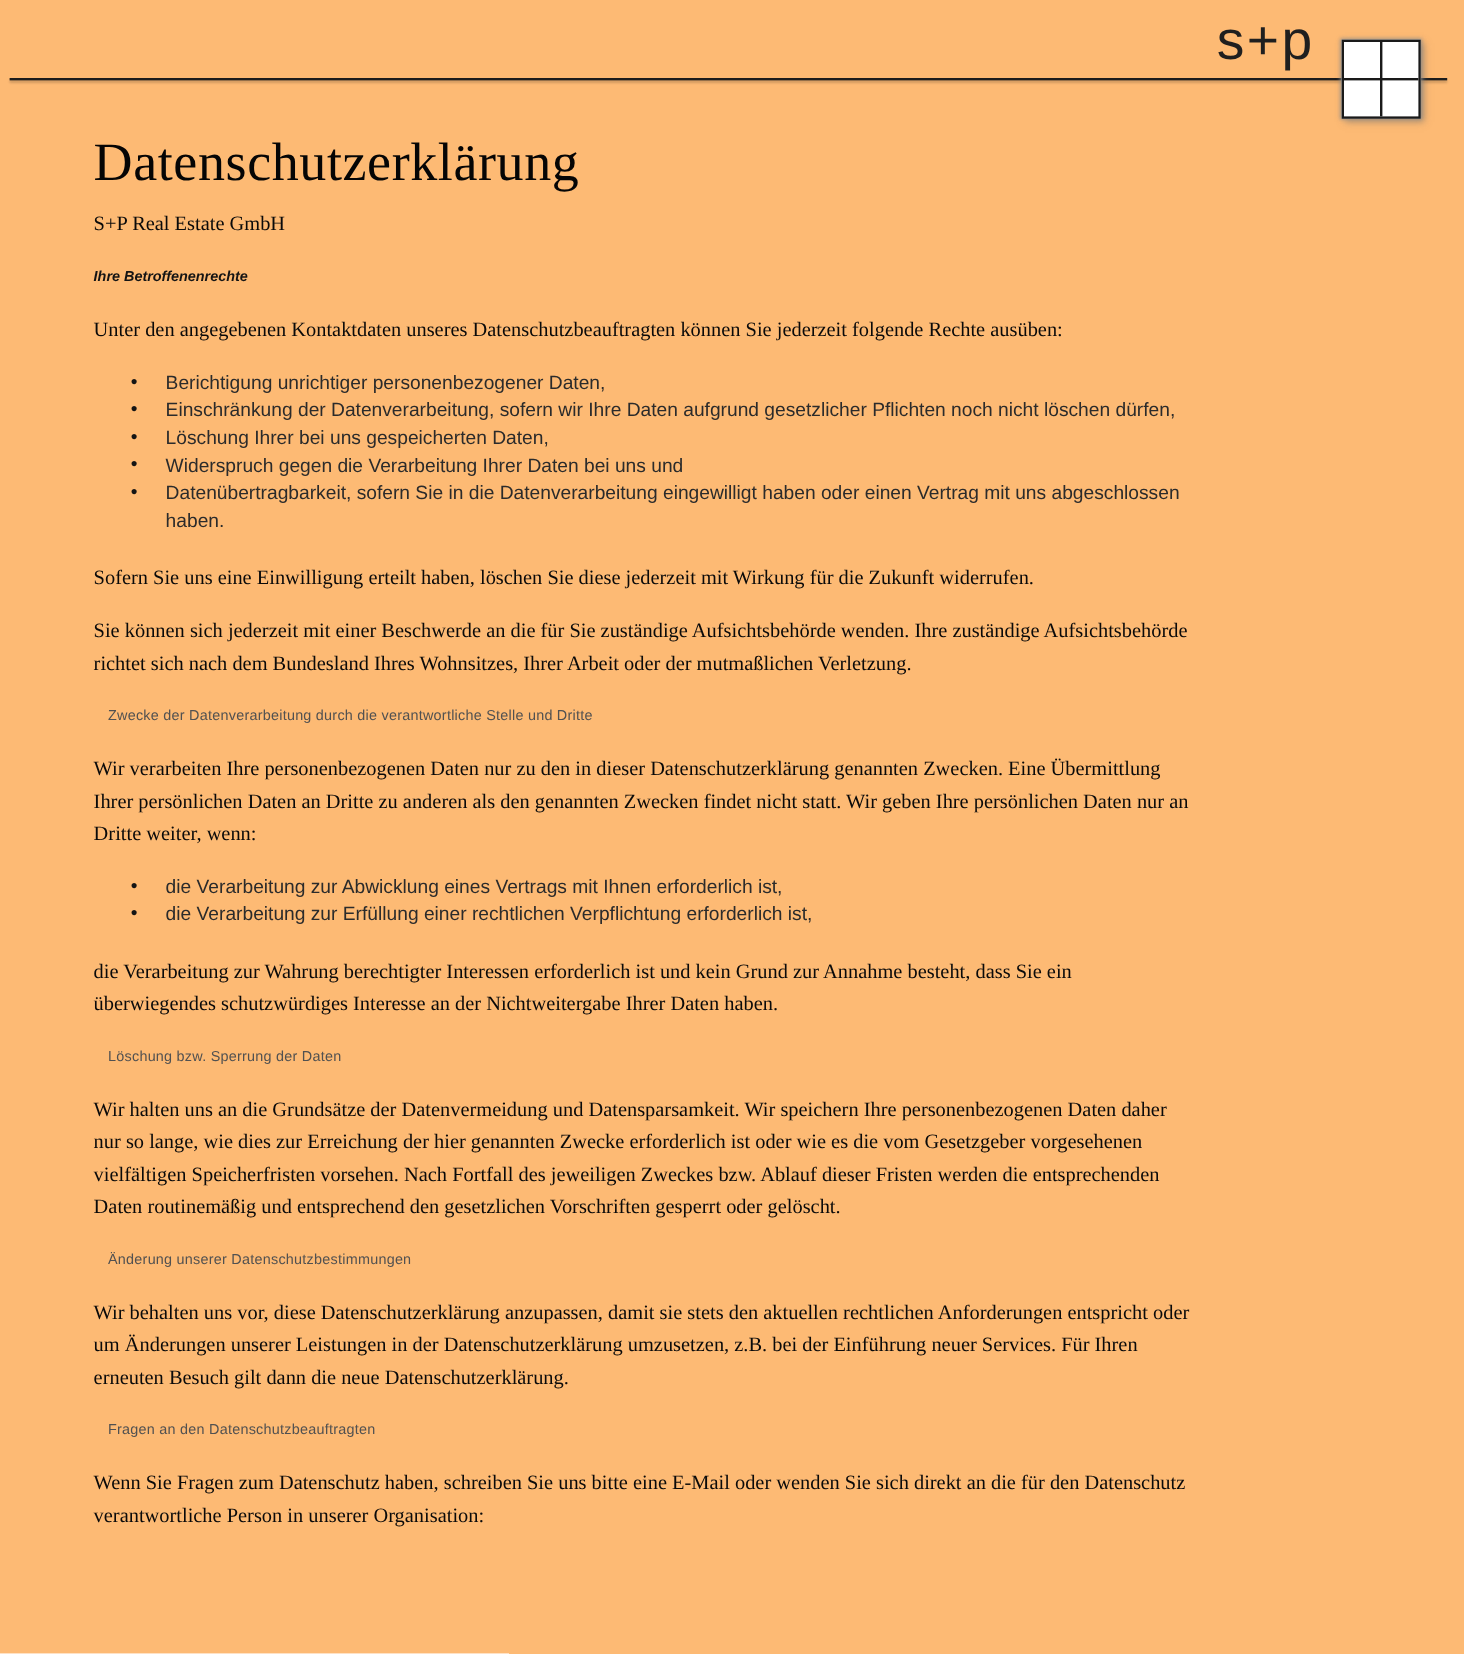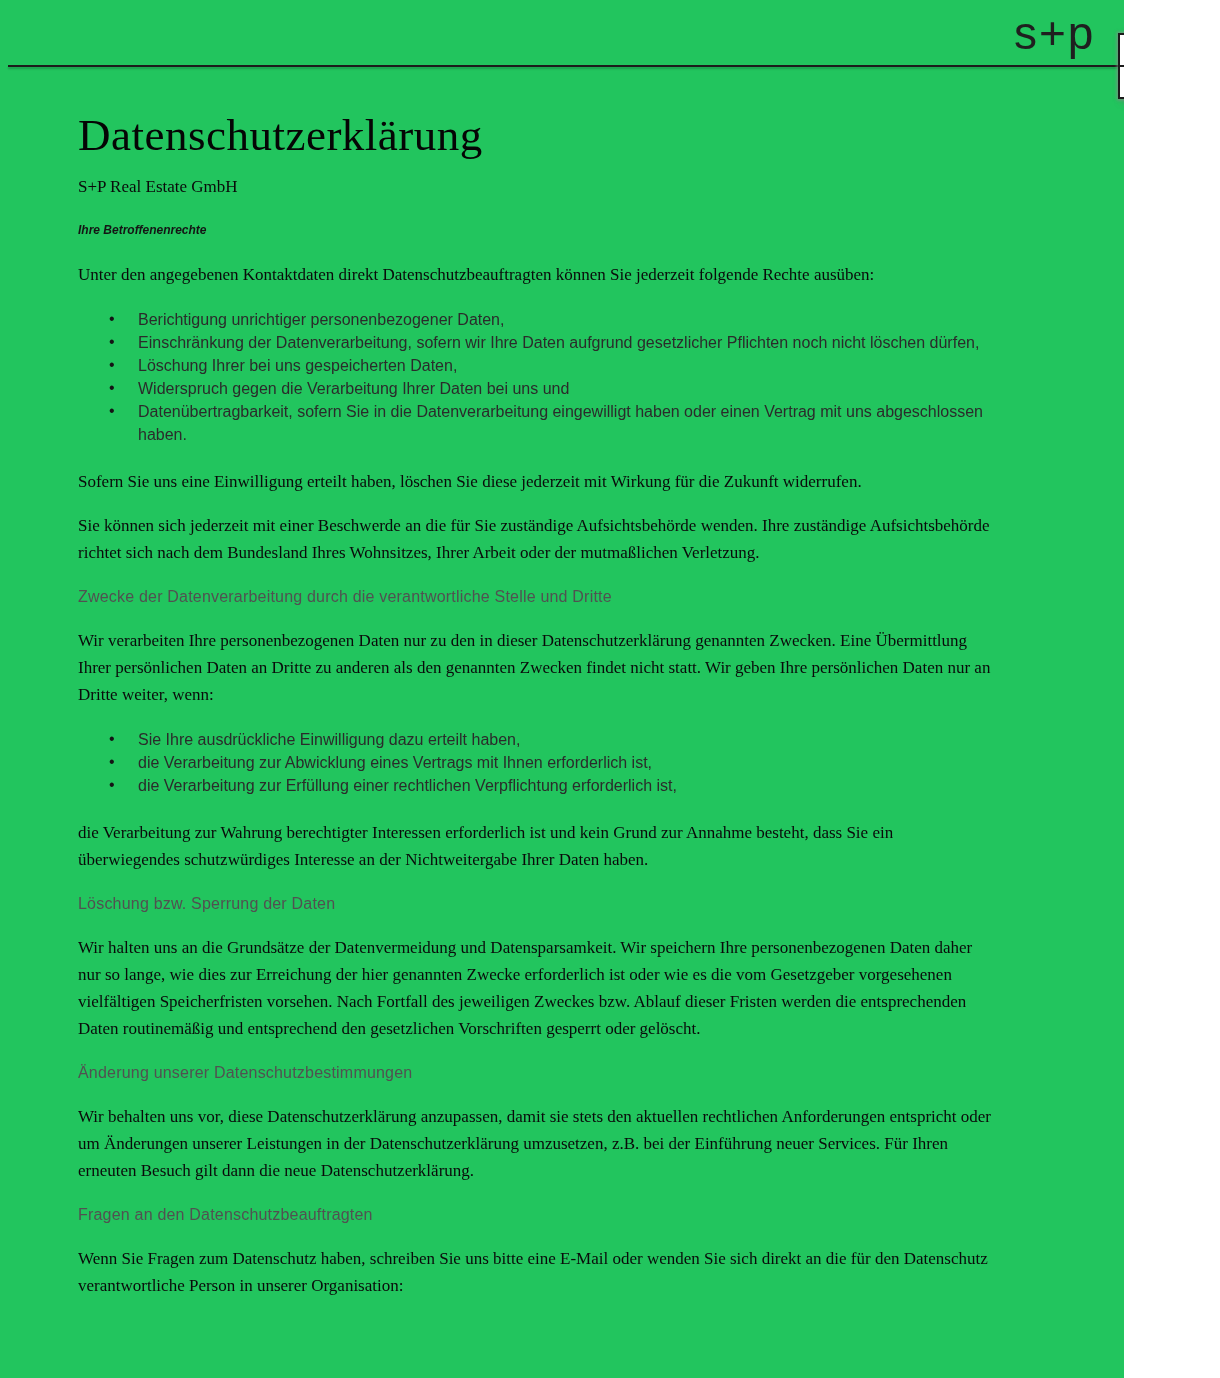--- a/index.html
+++ b/index.html
@@ -1,20 +1,20 @@
 <!DOCTYPE html>
 <html lang="de"><head>
 <meta charset="utf-8">
 <style>
   html, body { margin: 0; padding: 0; background: #ffffff; }
   .page {
     position: relative;
-    width: 1124px;
+    width: 1220px;
     height: 1378px;
-    background: #22c55e;
+    background: #fdba74;
     overflow: hidden;
     color: #0a0a0a;
   }
 
   
   .header-rule {
     position: absolute;
     left: 8px;
     top: 65px;
     width: 1198px;
@@ -93,24 +93,24 @@
   .h-italic {
     margin: 0 0 17px 0;
     font-family: "Liberation Sans", sans-serif;
     font-style: italic;
     font-weight: 600;
     font-size: 12px;
     line-height: 27px;
     color: #141414;
   }
   .h-gray {
-    margin: 11px 0 17px 0;
+    margin: 11px 0 17px 12px;
     font-family: "Liberation Sans", sans-serif;
     font-weight: 400;
-    font-size: 16px;
+    font-size: 12px;
     line-height: 27px;
     letter-spacing: 0.2px;
     color: #515151;
   }
   .bullets {
     margin: 20px 0 22px 0;
     padding: 0 0 0 60px;
     list-style: none;
   }
   .bullets li {
@@ -141,21 +141,21 @@
 
   <div class="doc">
 
     <h1 class="doc-title">Datenschutzerklärung</h1>
 
 
     <p class="p-serif">S+P Real Estate GmbH</p>
 
     <p class="h-italic">Ihre Betroffenenrechte</p>
 
-    <p class="p-serif">Unter den angegebenen Kontaktdaten direkt Datenschutzbeauftragten können Sie jederzeit folgende Rechte ausüben:</p>
+    <p class="p-serif">Unter den angegebenen Kontaktdaten unseres Datenschutzbeauftragten können Sie jederzeit folgende Rechte ausüben:</p>
 
     <ul class="bullets">
       <li>Berichtigung unrichtiger personenbezogener Daten,</li>
       <li>Einschränkung der Datenverarbeitung, sofern wir Ihre Daten aufgrund gesetzlicher Pflichten noch nicht löschen dürfen,</li>
       <li>Löschung Ihrer bei uns gespeicherten Daten,</li>
       <li>Widerspruch gegen die Verarbeitung Ihrer Daten bei uns und</li>
       <li>Datenübertragbarkeit, sofern Sie in die Datenverarbeitung eingewilligt haben oder einen Vertrag mit uns abgeschlossen
 haben.</li>
     </ul>
 
@@ -164,21 +164,20 @@
     <p class="p-serif">Sie können sich jederzeit mit einer Beschwerde an die für Sie zuständige Aufsichtsbehörde wenden. Ihre zuständige Aufsichtsbehörde
 richtet sich nach dem Bundesland Ihres Wohnsitzes, Ihrer Arbeit oder der mutmaßlichen Verletzung.</p>
 
     <h2 class="h-gray">Zwecke der Datenverarbeitung durch die verantwortliche Stelle und Dritte</h2>
 
     <p class="p-serif">Wir verarbeiten Ihre personenbezogenen Daten nur zu den in dieser Datenschutzerklärung genannten Zwecken. Eine Übermittlung
 Ihrer persönlichen Daten an Dritte zu anderen als den genannten Zwecken findet nicht statt. Wir geben Ihre persönlichen Daten nur an
 Dritte weiter, wenn:</p>
 
     <ul class="bullets">
-      <li>Sie Ihre ausdrückliche Einwilligung dazu erteilt haben,</li>
       <li>die Verarbeitung zur Abwicklung eines Vertrags mit Ihnen erforderlich ist,</li>
       <li>die Verarbeitung zur Erfüllung einer rechtlichen Verpflichtung erforderlich ist,</li>
     </ul>
 
     <p class="p-serif">die Verarbeitung zur Wahrung berechtigter Interessen erforderlich ist und kein Grund zur Annahme besteht, dass Sie ein
 überwiegendes schutzwürdiges Interesse an der Nichtweitergabe Ihrer Daten haben.</p>
 
     <h2 class="h-gray">Löschung bzw. Sperrung der Daten</h2>
 
     <p class="p-serif">Wir halten uns an die Grundsätze der Datenvermeidung und Datensparsamkeit. Wir speichern Ihre personenbezogenen Daten daher

